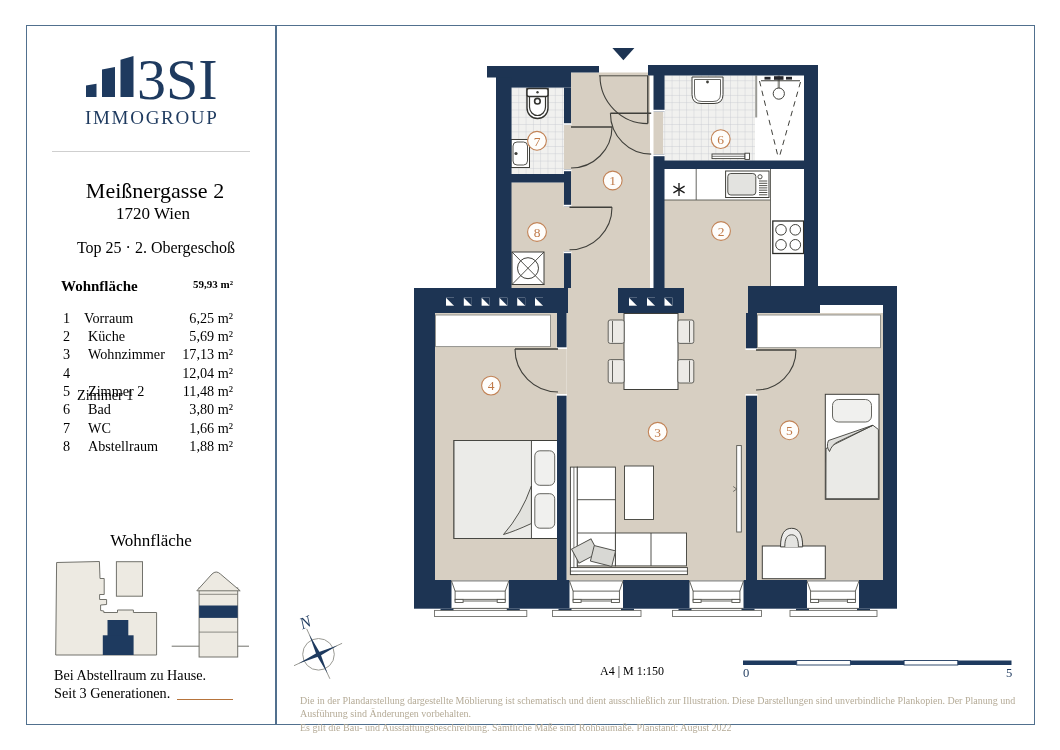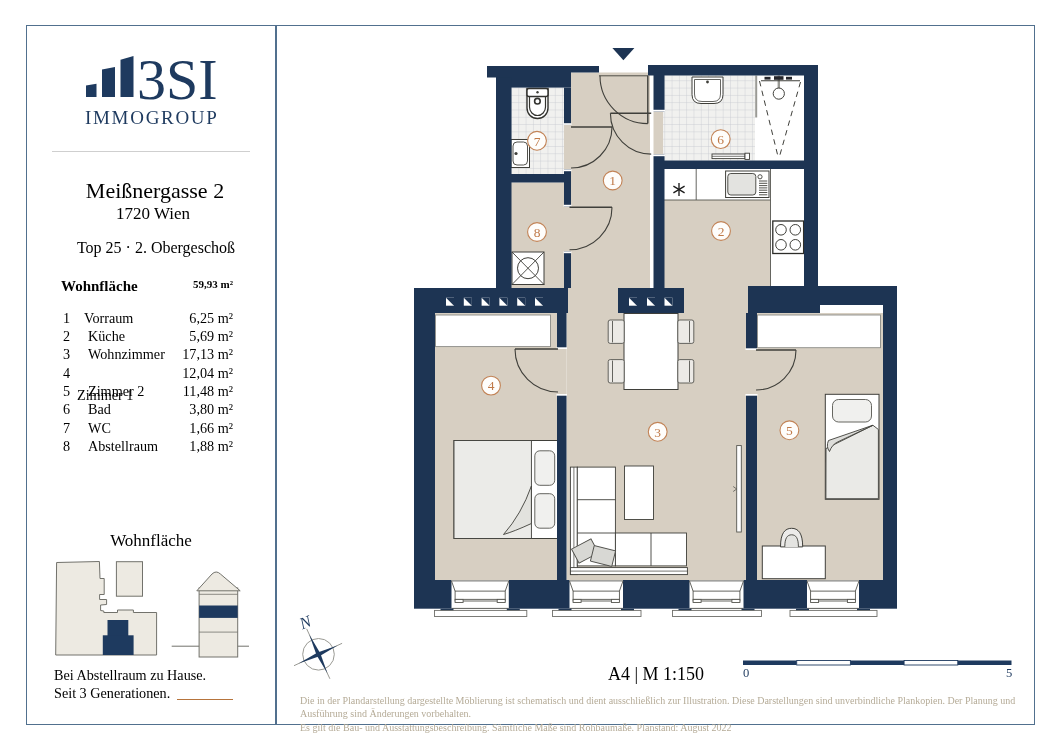--- a/index.html
+++ b/index.html
@@ -473,21 +473,21 @@
     </g>
 
 <g>
       <circle cx="537" cy="232" r="9.4" fill="#fefdfb" stroke="#c28356" stroke-width="1.1"></circle>
       <text x="537" y="236.7" text-anchor="middle" font-family="Liberation Serif, serif" font-size="13.5" fill="#c07a49">8</text>
     </g>
 
 <polygon points="612.4,48 634.4,48 623.4,60.2" fill="#1d3453"></polygon>
 </svg>
 
-<div class="abs navy" style="left:600px;top:664px;width:112px;text-align:center;font-size:18px;">A4 | M 1:150</div>
+<div class="abs navy" style="left:600px;top:664px;width:112px;text-align:left;font-size:12px;">A4 | M 1:150</div>
 
 <svg class="abs" style="left:740px;top:656.5px;" width="275" height="28" viewBox="0 0 275 28">
   <g>
     <rect x="3" y="3.5" width="53.7" height="4.5" fill="#1e3a5f"></rect>
     <rect x="56.7" y="3.5" width="53.7" height="4.5" fill="#ffffff" stroke="#1e3a5f" stroke-width="0.9"></rect>
     <rect x="110.4" y="3.5" width="53.7" height="4.5" fill="#1e3a5f"></rect>
     <rect x="164.1" y="3.5" width="53.7" height="4.5" fill="#ffffff" stroke="#1e3a5f" stroke-width="0.9"></rect>
     <rect x="217.8" y="3.5" width="53.7" height="4.5" fill="#1e3a5f"></rect>
   </g>
   <text x="3" y="20" font-size="12.6" fill="#1e3a5f" font-family="Liberation Serif, serif">0</text>

